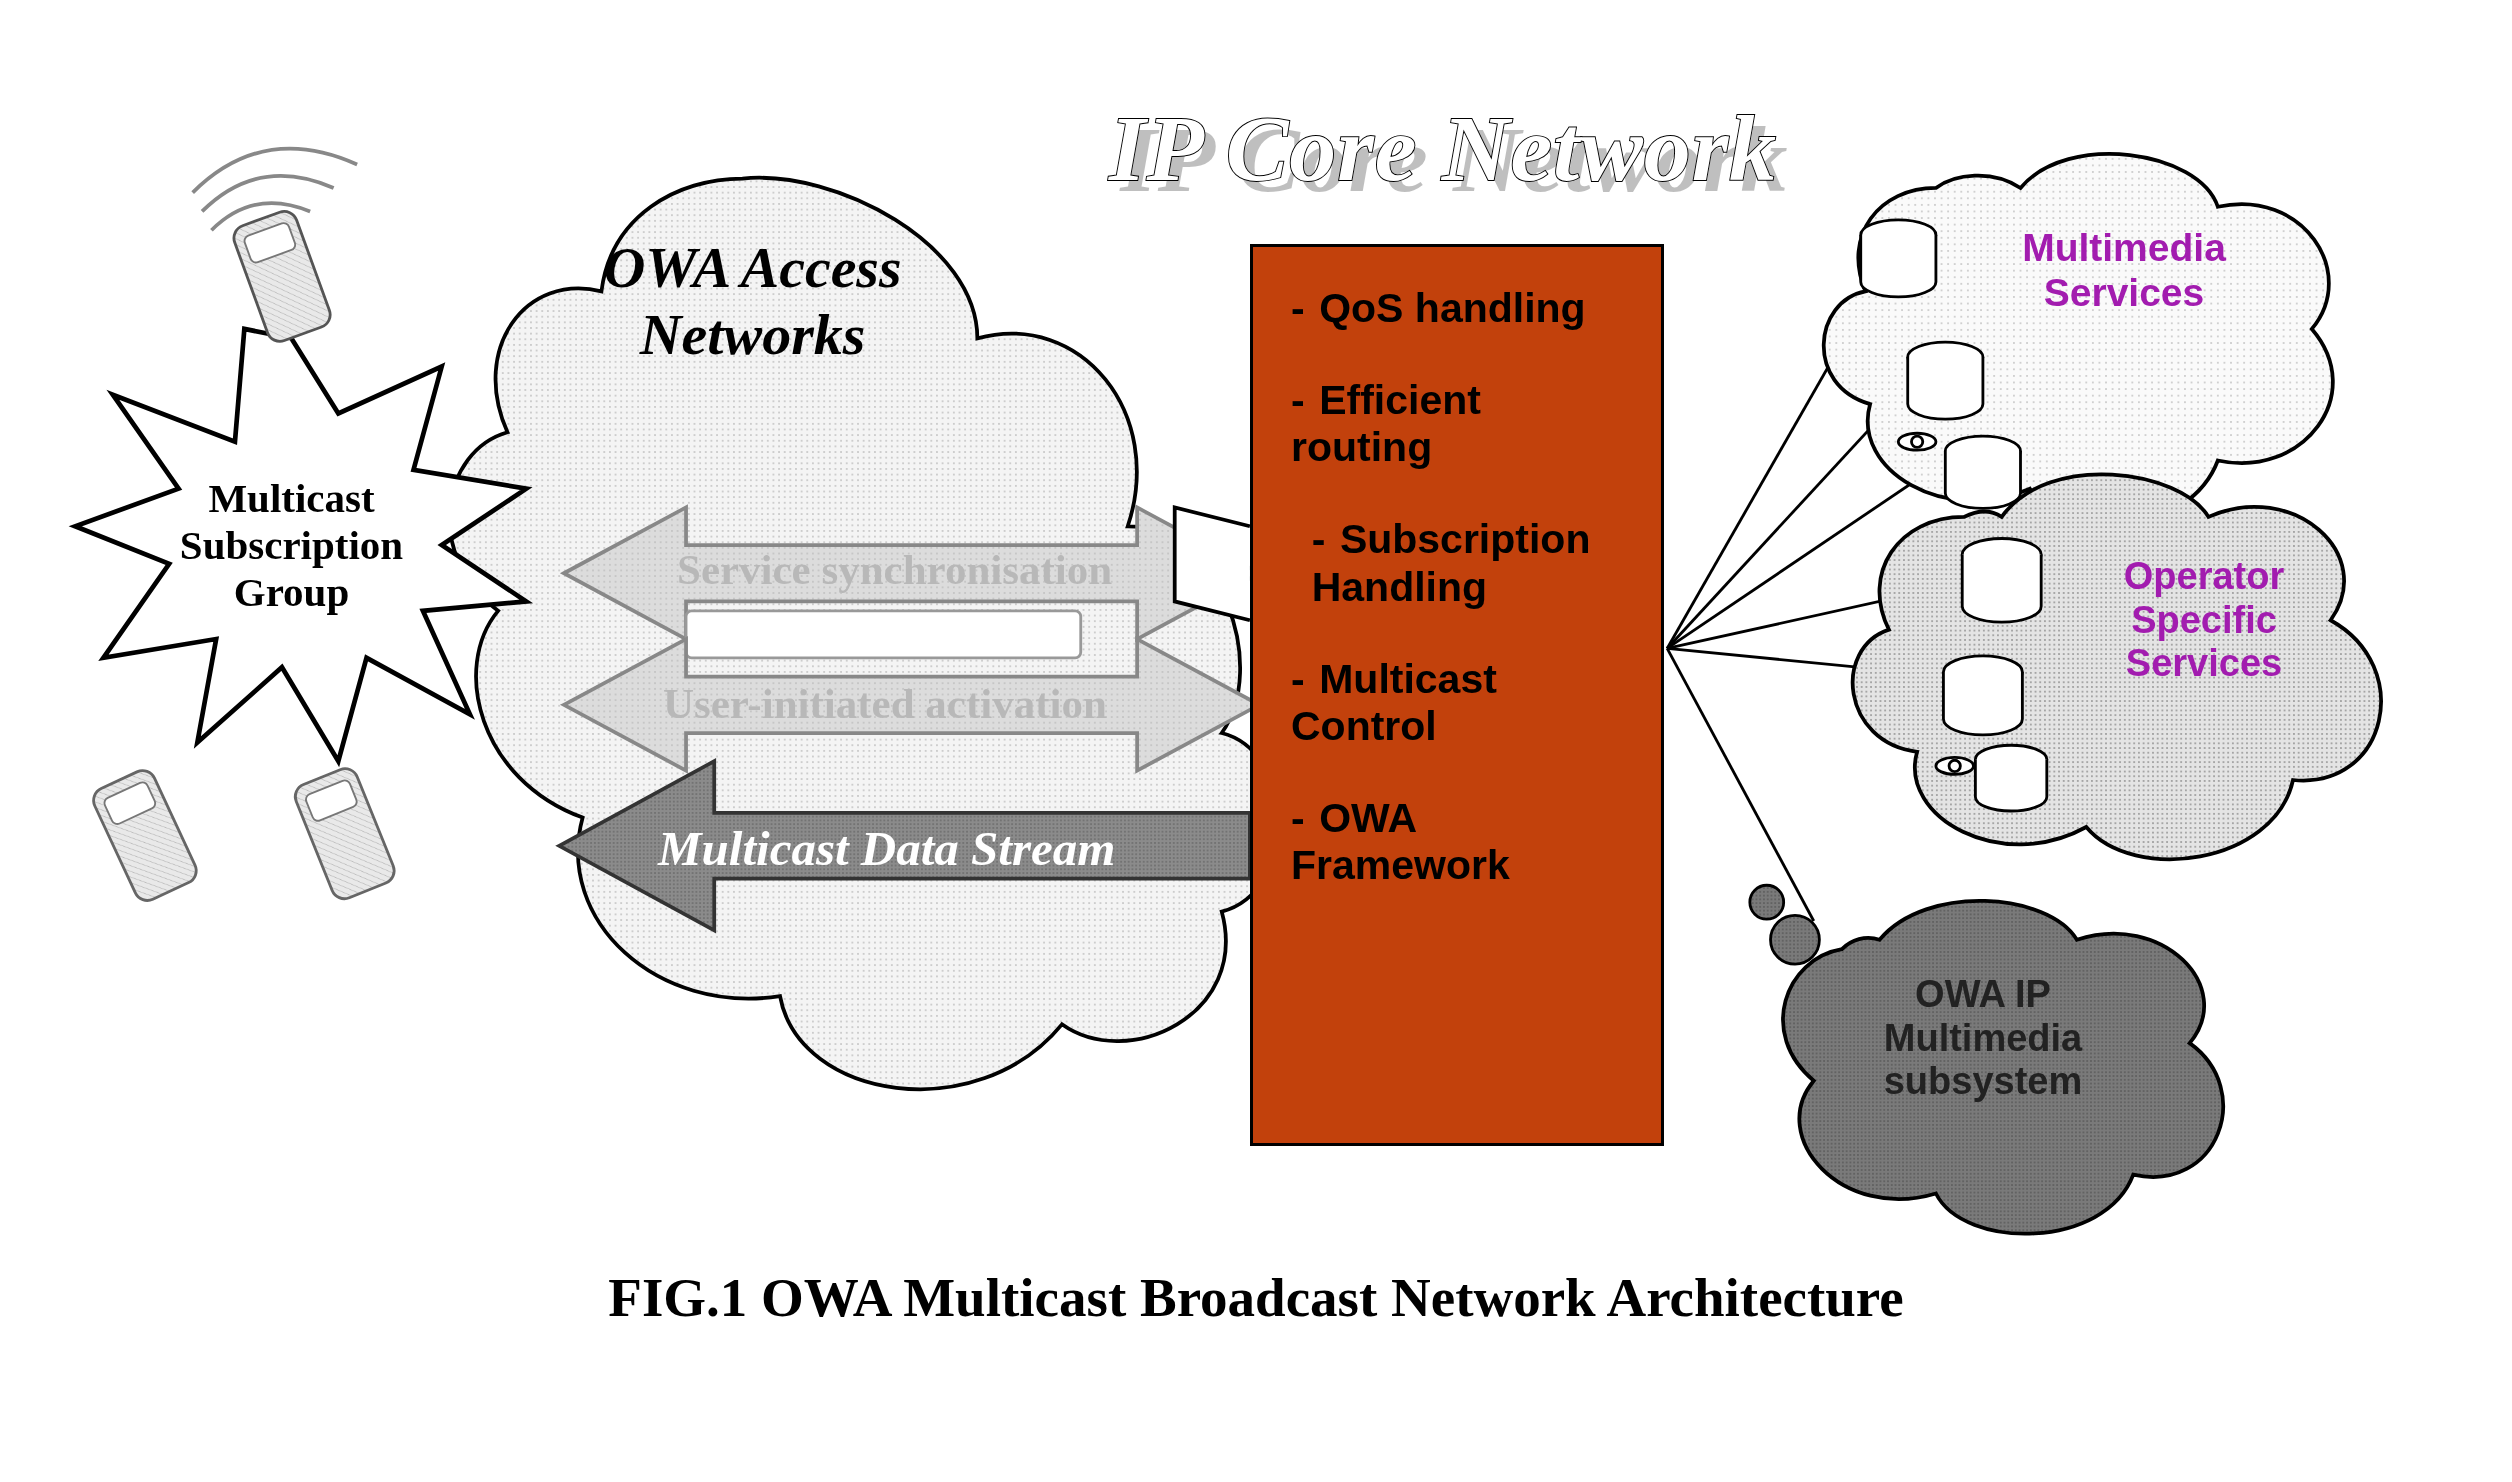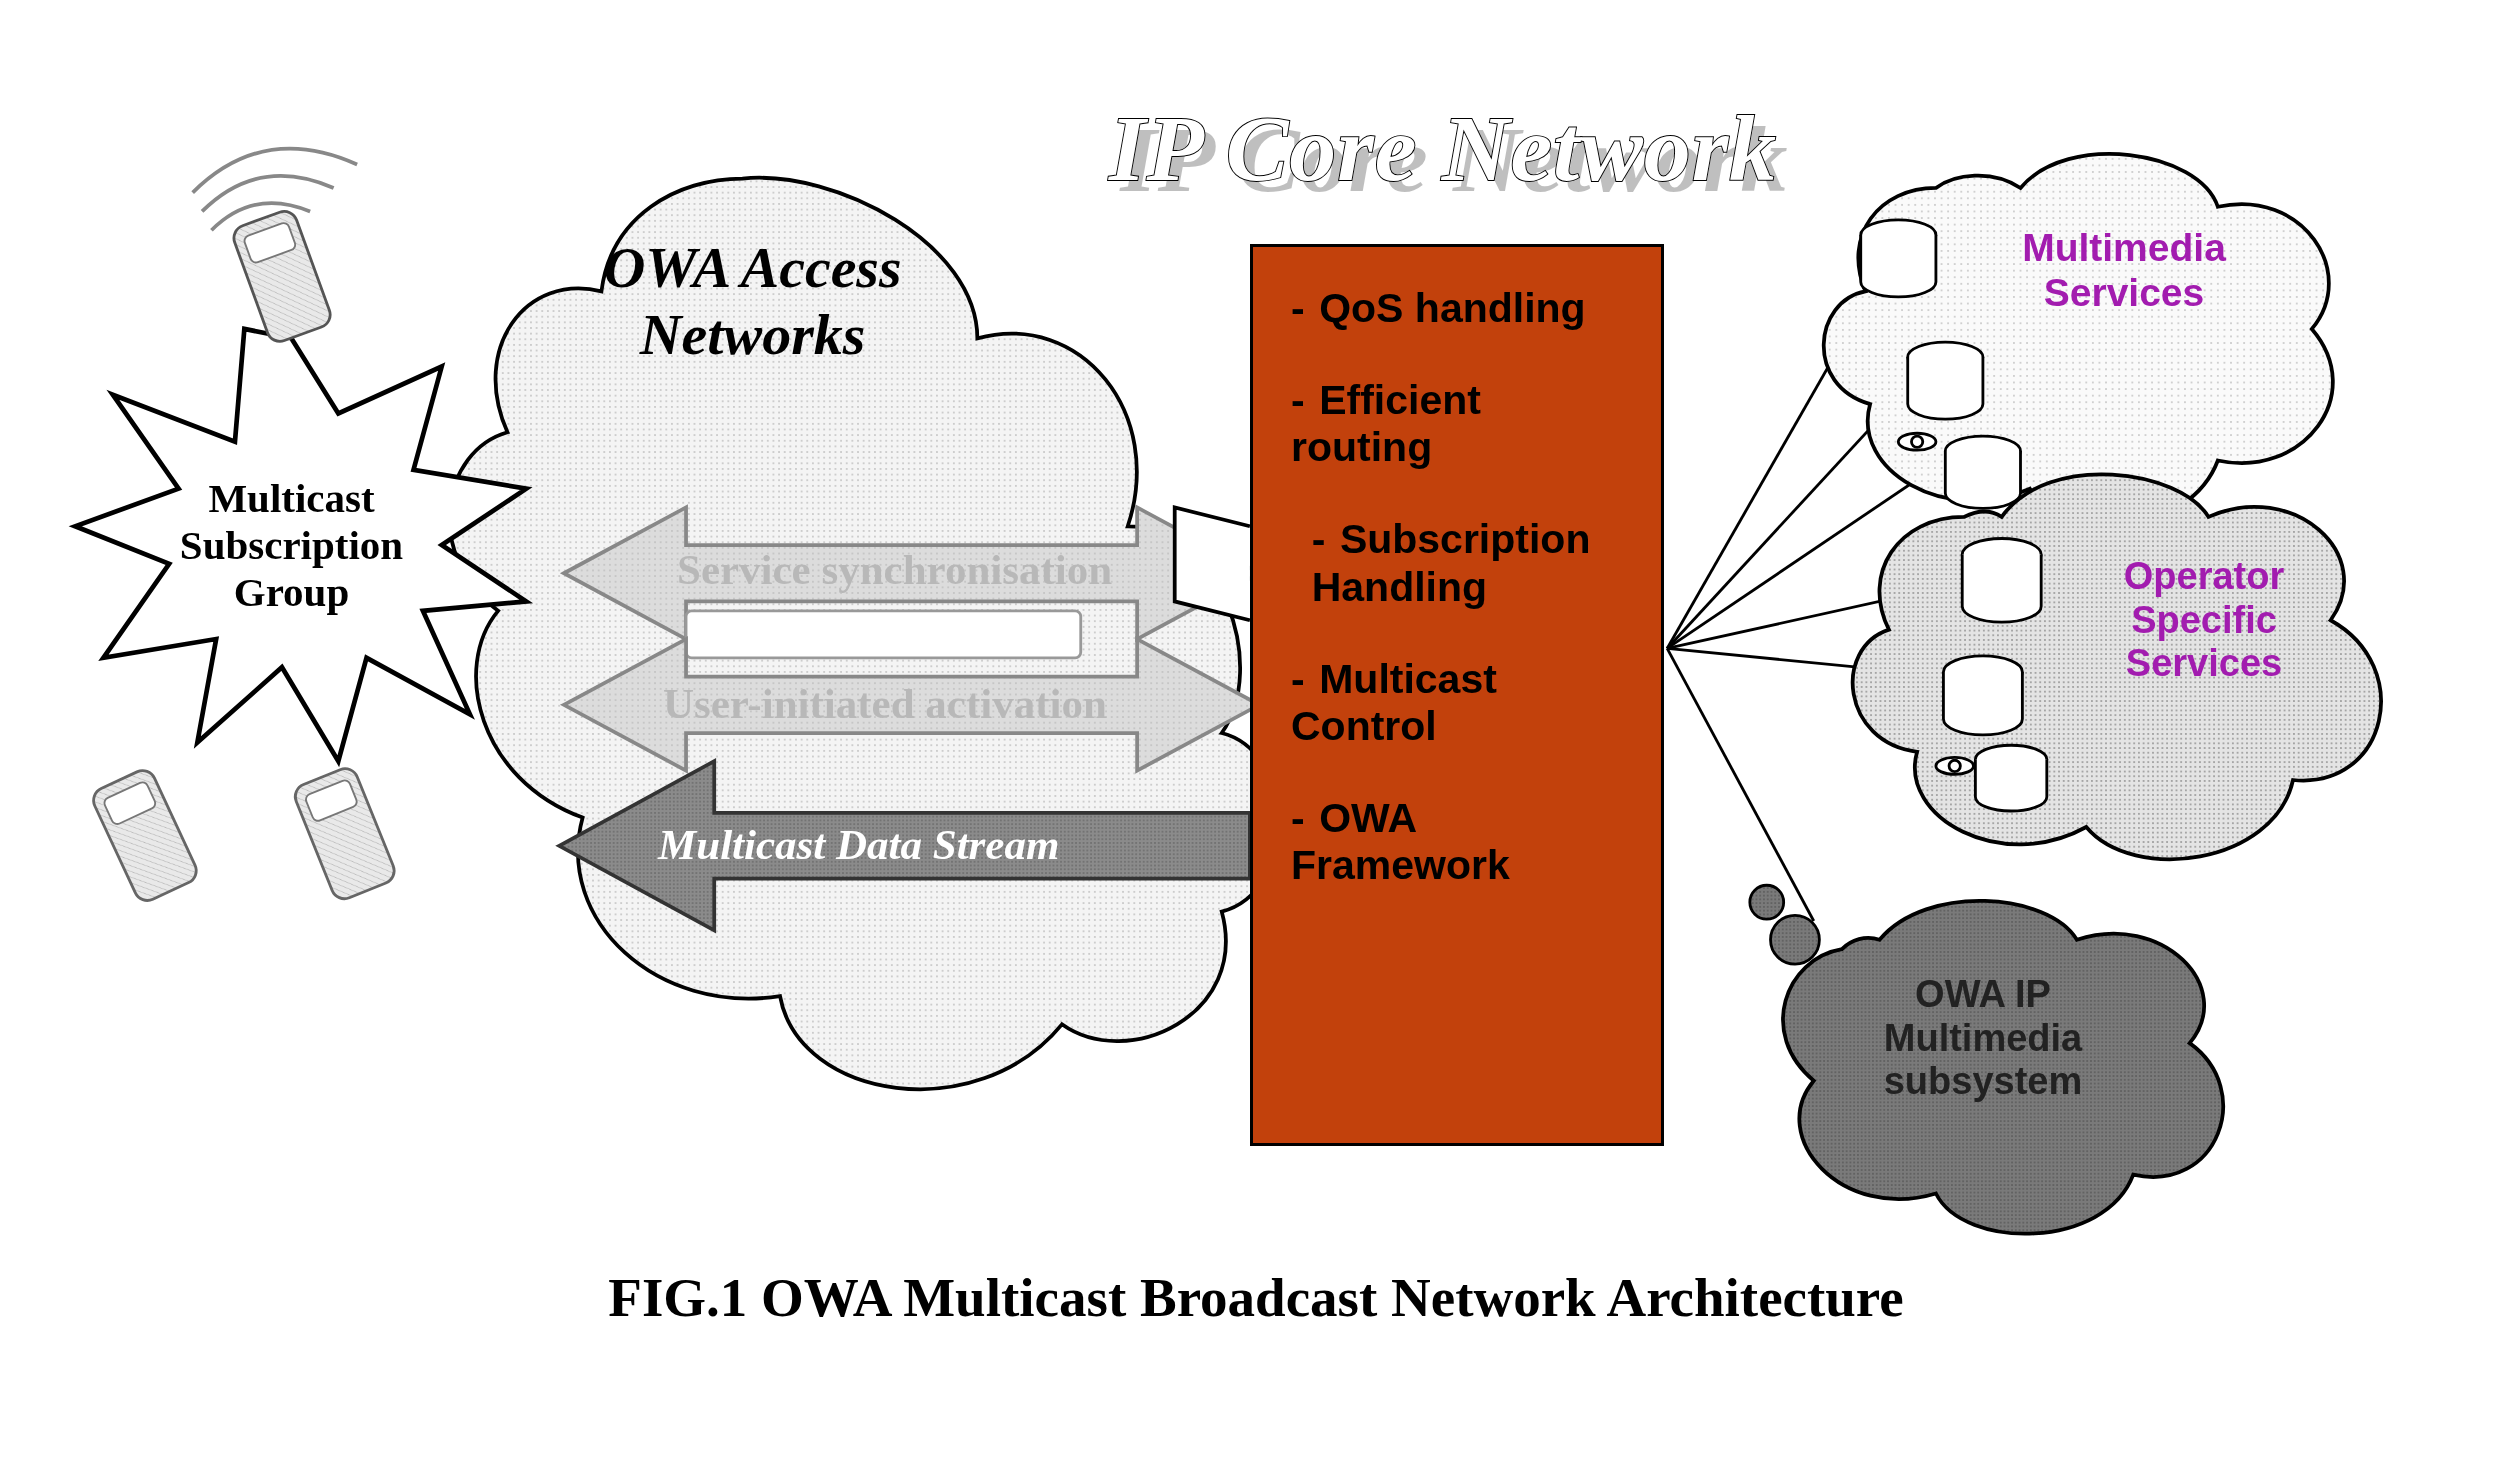--- a/index.html
+++ b/index.html
@@ -75,21 +75,21 @@
   }
 
   .arrow-label {
     position: absolute;
     font-family: "Times New Roman", serif;
     font-weight: 800;
     font-size: 43px;
     color: #b8b8b8;
     white-space: nowrap;
   }
-  .arrow-label.dark { color: #fff; font-style: italic; font-weight: 900; font-size: 43px; }
+  .arrow-label.dark { color: #fff; font-style: italic; font-weight: 900; font-size: 49px; }
 
   .core-box {
     position: absolute;
     left: 1250px; top: 244px;
     width: 414px; height: 902px;
     border: 3.8px solid #000;
     background: #c2410c;
     box-sizing: border-box;
     padding: 38px 28px 28px 38px;
   }

